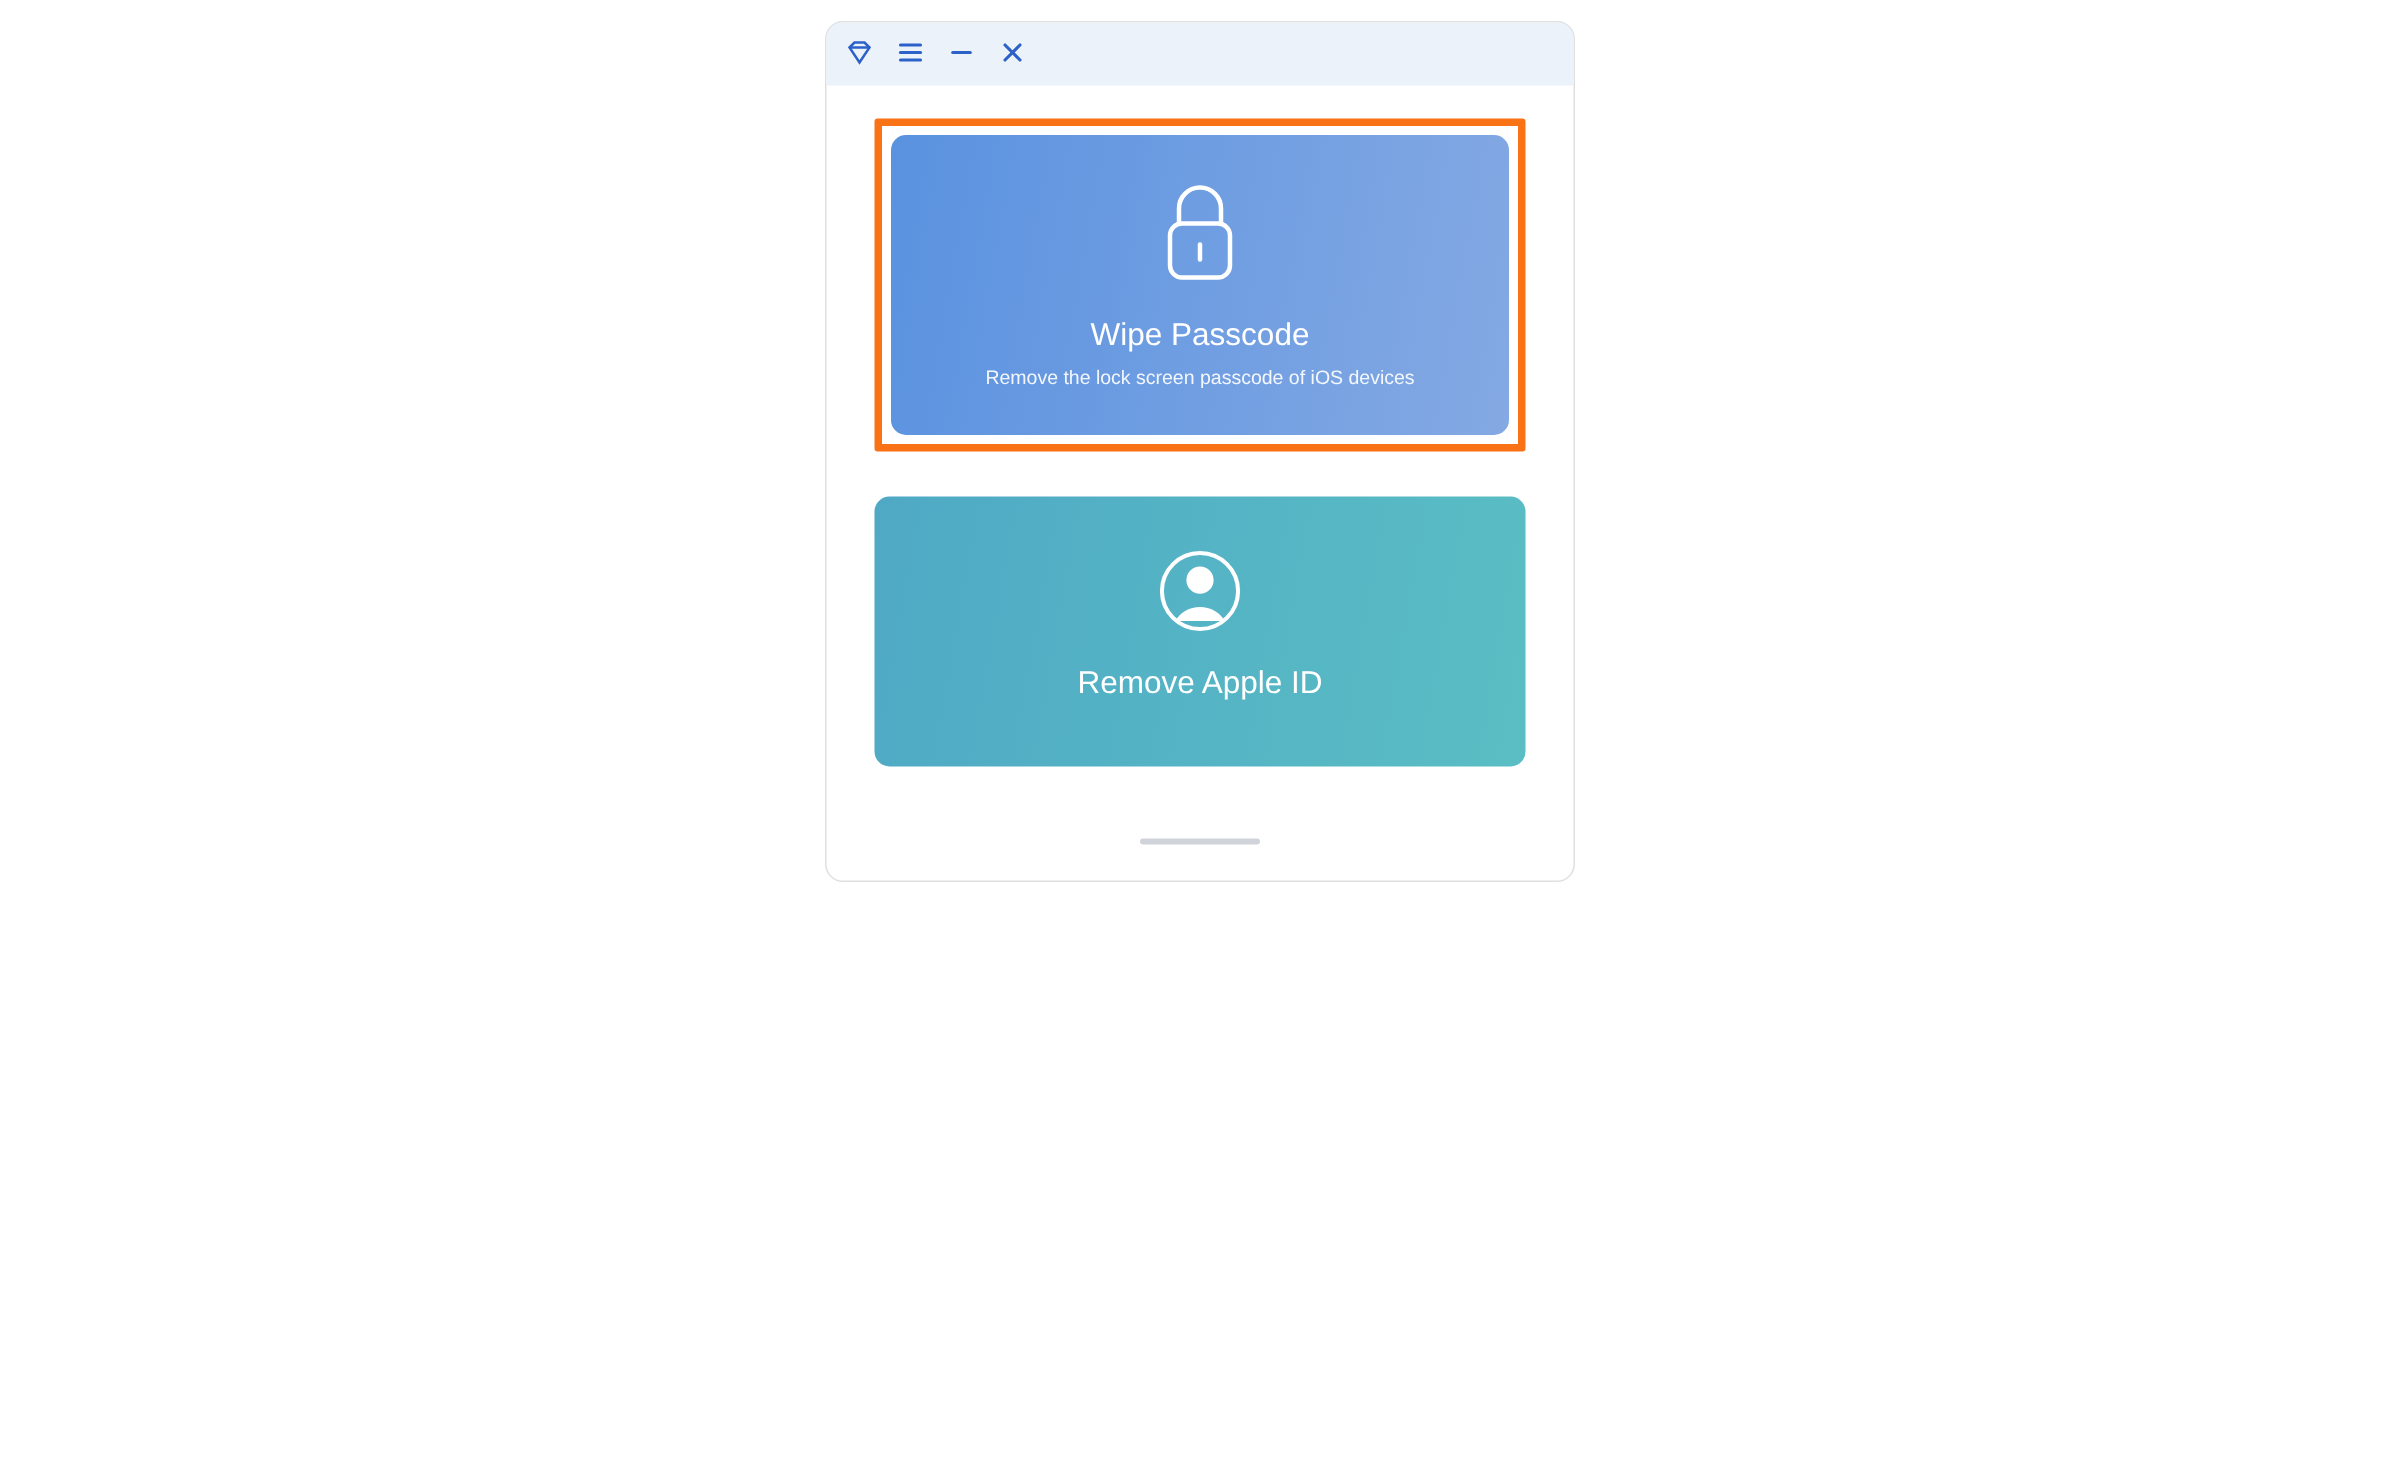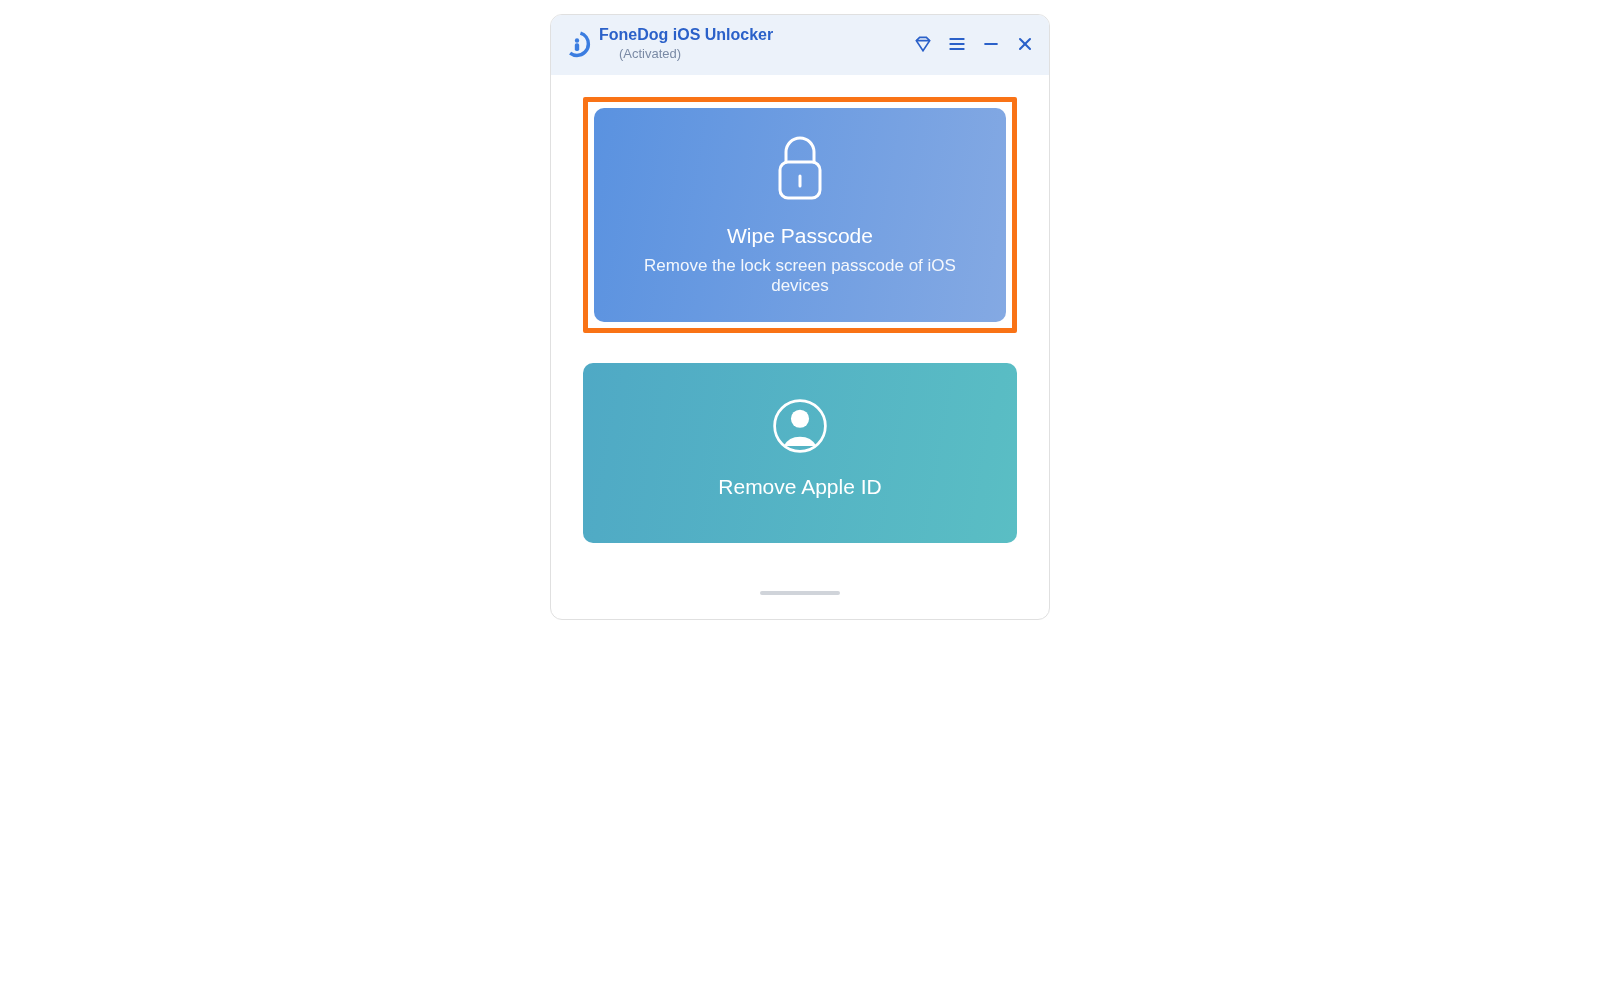--- a/index.html
+++ b/index.html
@@ -104,50 +104,37 @@
     }
     .card-icon {
       margin-bottom: 16px;
     }
     .card-title {
       font-size: 21px;
       font-weight: 400;
       margin-bottom: 8px;
     }
     .card-subtitle {
-      font-size: 17px;
+      font-size: 13px;
       opacity: 0.92;
       text-align: center;
     }
     .drag-handle {
       width: 80px;
       height: 4px;
       background: #d0d4da;
       border-radius: 2px;
       margin: 18px auto 8px auto;
     }
   </style>
 </head>
 <body>
 
 <div class="app-window">
   <div class="titlebar">
-    <div class="titlebar-left">
-      <div class="app-logo">
-        <svg viewBox="0 0 32 32" width="28" height="28">
-          <circle cx="16" cy="16" r="13" fill="none" stroke="#3b7de0" stroke-width="4" stroke-dasharray="45 36" stroke-dashoffset="-4" transform="rotate(-90 16 16)"></circle>
-          <circle cx="16" cy="12" r="2.5" fill="#3b7de0"></circle>
-          <rect x="13.5" y="15" width="5" height="9" rx="2" fill="#3b7de0"></rect>
-        </svg>
-      </div>
-      <div class="title-block">
-        <span class="app-title">FoneDog iOS Unlocker</span>
-        <span class="activation-status">(Activated)</span>
-      </div>
-    </div>
     <div class="titlebar-right">
       <div class="titlebar-icon">
         <svg viewBox="0 0 24 24" width="20" height="20" fill="none" stroke="#2b61c9" stroke-width="2">
           <path d="M4 8 L8 4 L16 4 L20 8 L12 20 Z"></path>
           <path d="M4 8 L20 8"></path>
         </svg>
       </div>
       <div class="titlebar-icon">
         <svg viewBox="0 0 24 24" width="20" height="20" stroke="#2b61c9" stroke-width="2.5" stroke-linecap="round">
           <line x1="4" y1="6" x2="20" y2="6"></line>

